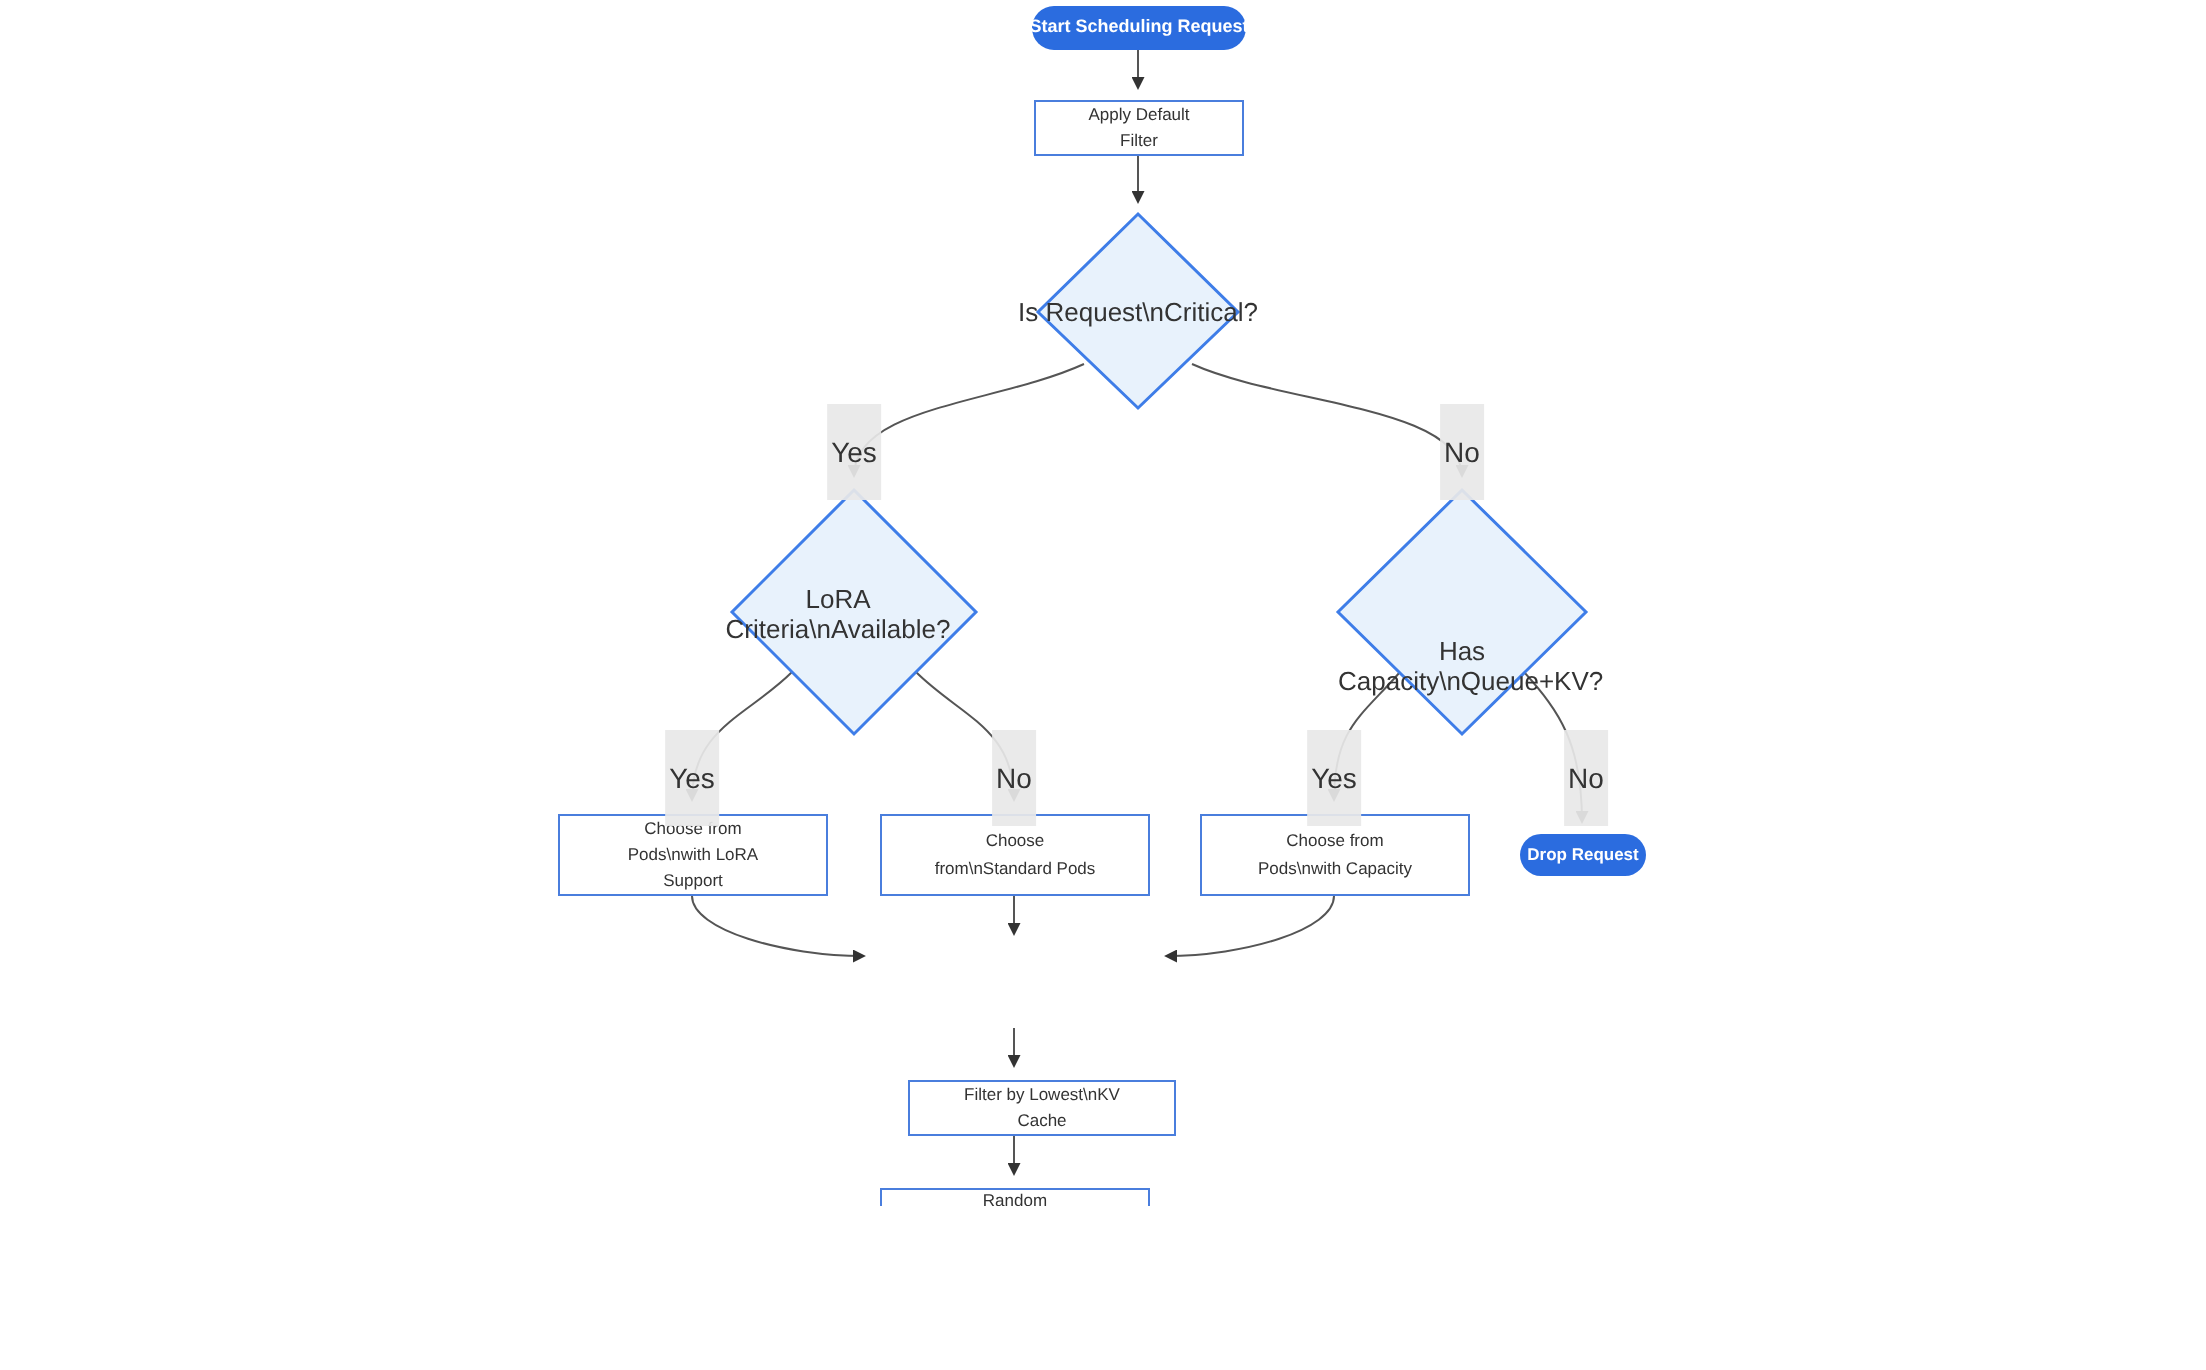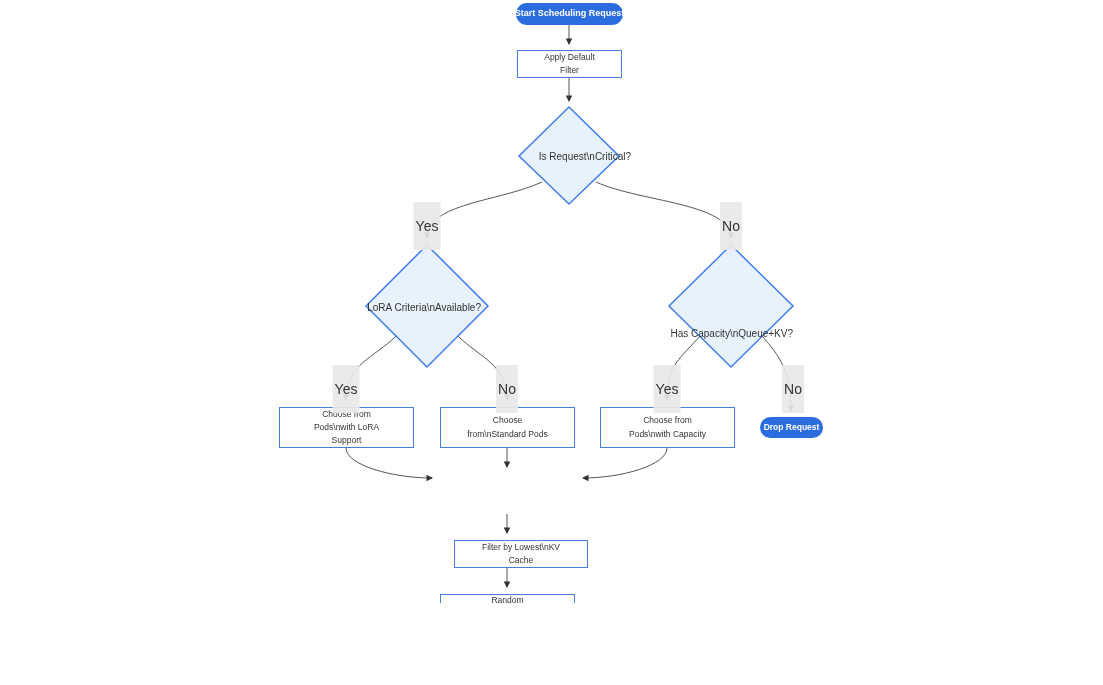--- a/index.html
+++ b/index.html
@@ -38,22 +38,22 @@
     color: #ffffff;
     font-weight: bold;
     border-radius: 12px;
     font-size: 9px;
     padding: 0 6px;
     white-space: nowrap;
   }
   .diamond-label {
     position: absolute;
     width: 124px;
-    text-align: right;
-    font-size: 10px;
+    text-align: center;
+    font-size: 13px;
     color: #333333;
     transform: translate(-50%, -50%);
   }
   .edge-label {
     position: absolute;
     transform: translate(-50%, -50%);
     background: rgba(232,232,232,0.92);
     padding: 16px 2px;
     font-size: 14px;
     color: #333333;

